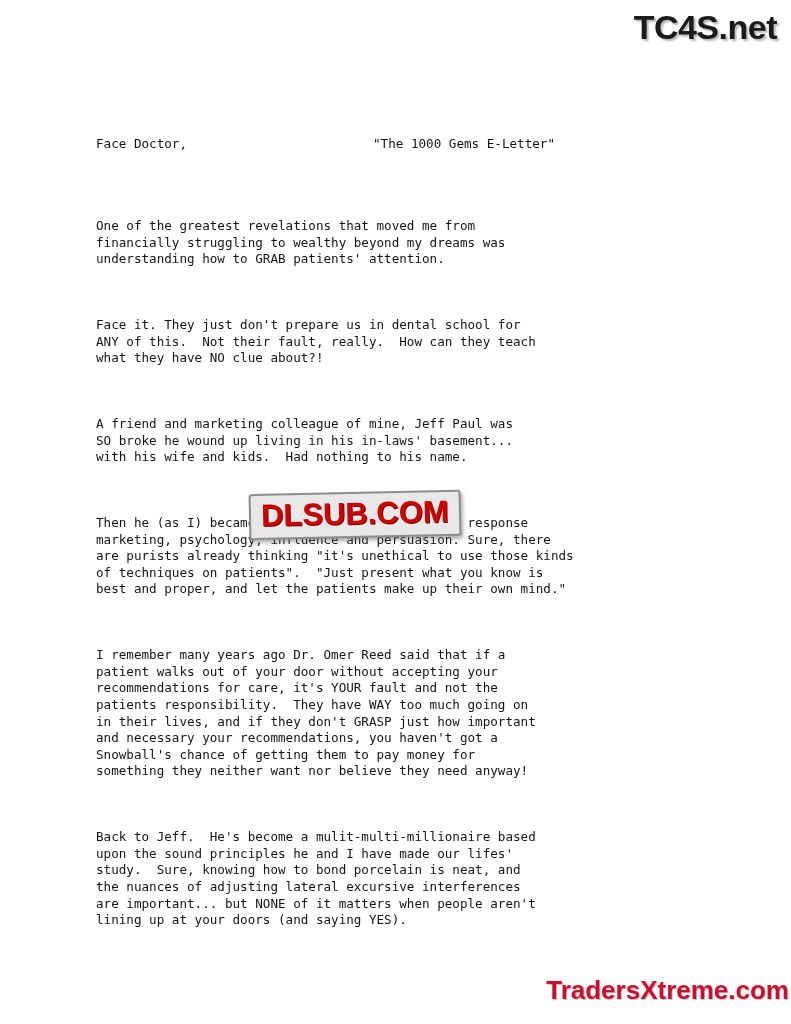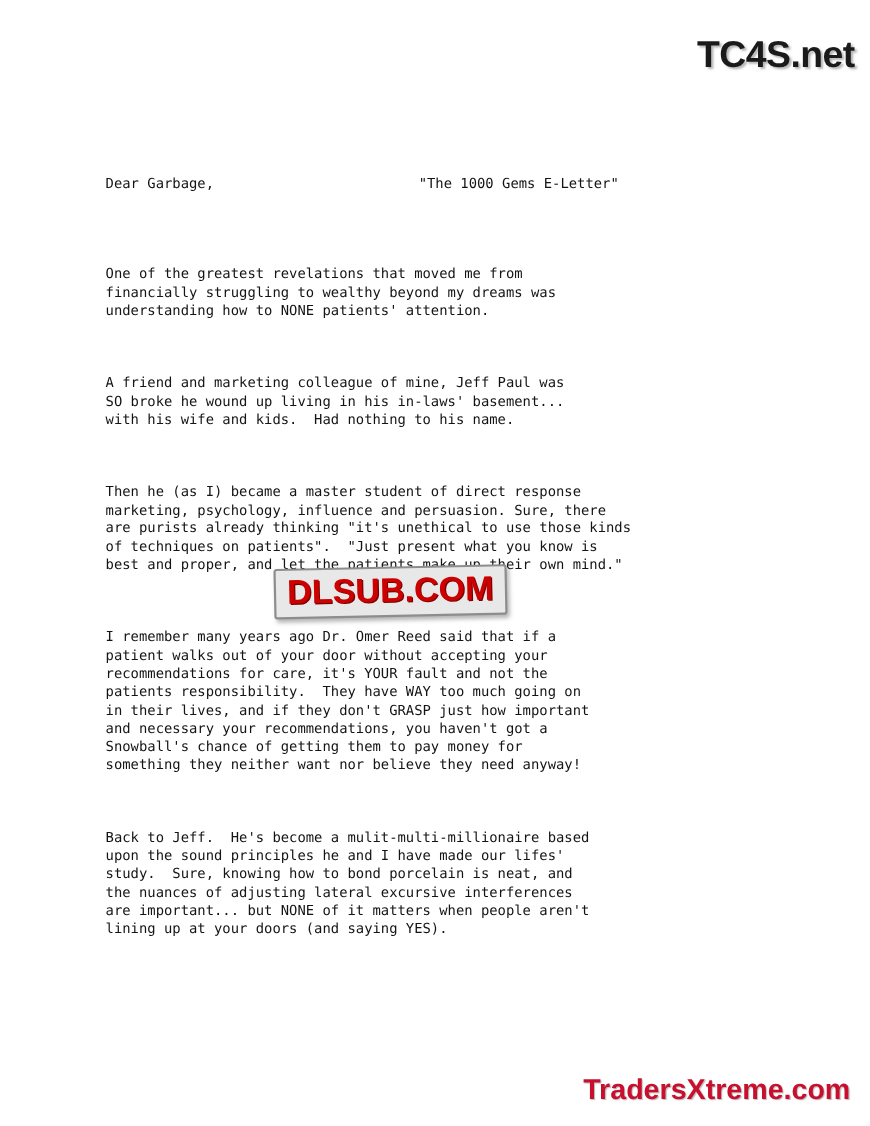--- a/index.html
+++ b/index.html
@@ -12,41 +12,40 @@
     height: 1024px;
     position: relative;
     font-family: "DejaVu Sans Mono", monospace;
     overflow: hidden;
   }
 
   .page {
     position: absolute;
     inset: 0;
     background: #ffffff;
-    margin-top: 23px;
   }
 
   
   .brand-top {
     position: absolute;
     top: 8px;
     right: 14px;
     font-family: "Liberation Sans", sans-serif;
     font-weight: bold;
     font-size: 34px;
     letter-spacing: -0.5px;
     color: #1a1a1a;
     text-shadow: 2px 2px 2px rgba(120,120,120,0.55);
   }
 
   
   .brand-bottom {
     position: absolute;
     bottom: 18px;
-    right: 18px;
+    right: 2px;
     font-family: "Liberation Sans", sans-serif;
     font-weight: bold;
     font-size: 26px;
     color: #c8102e;
     text-shadow: 1px 1px 1px rgba(140,140,140,0.6);
     white-space: nowrap;
   }
 
   
   .letter {
@@ -96,25 +95,28 @@
 </style>
 </head>
 <body>
 
 <div class="page">
 
   <div class="brand-top">TC4S.net</div>
 
   <div class="letter">
 
-    <div class="salutation-row"><span>Dear Garbage,</span><span class="title">"The 1000 Gems E-Letter"</span></div>
+    <div class="salutation-row"><span>Face Doctor,</span><span class="title">"The 1000 Gems E-Letter"</span></div>
 
     <p class="para">One of the greatest revelations that moved me from
 financially struggling to wealthy beyond my dreams was
-understanding how to NONE patients' attention.</p>
+understanding how to GRAB patients' attention.</p>
+    <p class="para">Face it. They just don't prepare us in dental school for
+ANY of this.  Not their fault, really.  How can they teach
+what they have NO clue about?!</p>
     <p class="para">A friend and marketing colleague of mine, Jeff Paul was
 SO broke he wound up living in his in-laws' basement...
 with his wife and kids.  Had nothing to his name.</p>
     <p class="para">Then he (as I) became a master student of direct response
 marketing, psychology, influence and persuasion. Sure, there
 are purists already thinking "it's unethical to use those kinds
 of techniques on patients".  "Just present what you know is
 best and proper, and let the patients make up their own mind."</p>
     <p class="para">I remember many years ago Dr. Omer Reed said that if a
 patient walks out of your door without accepting your

